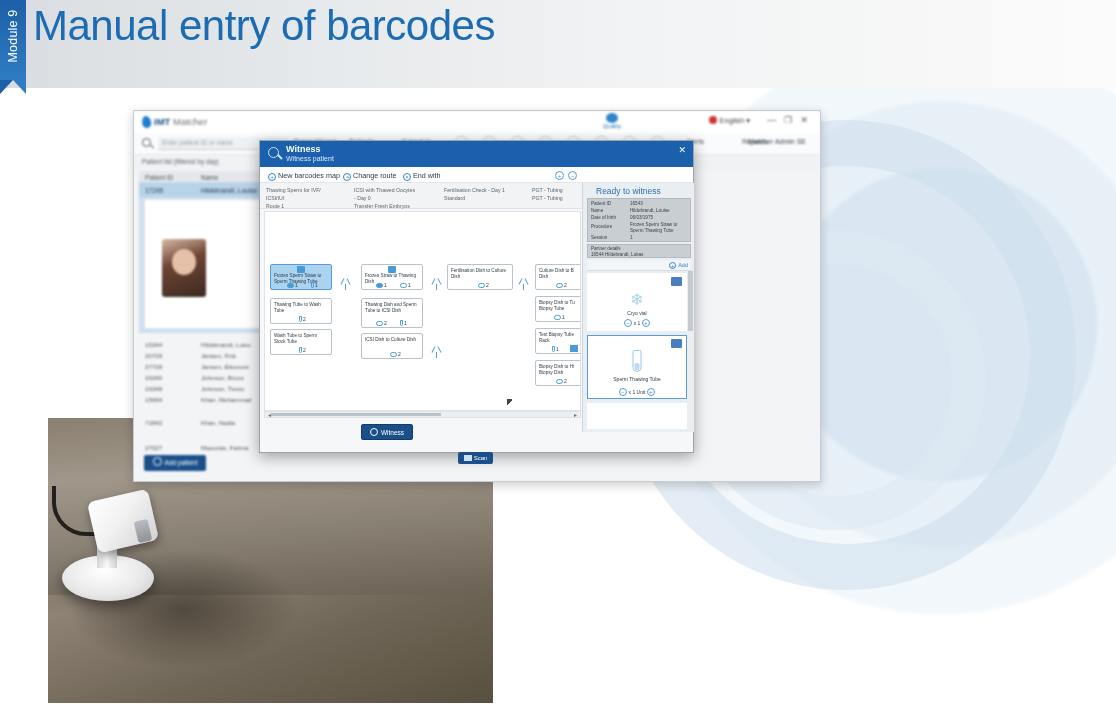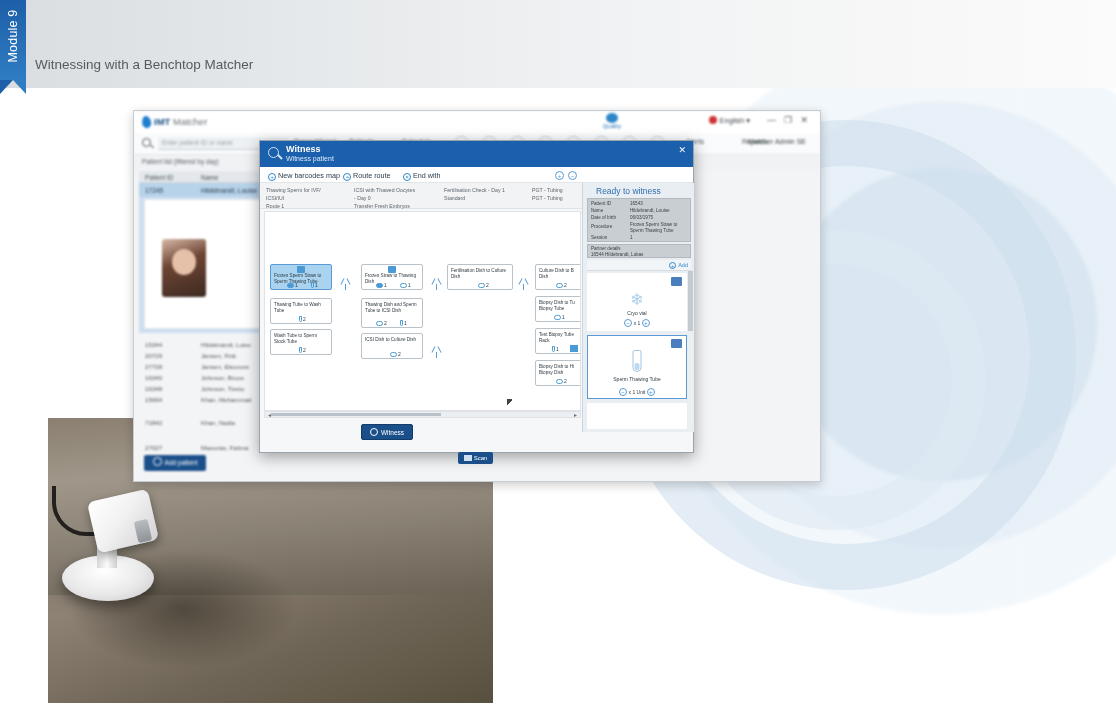--- a/index.html
+++ b/index.html
@@ -220,21 +220,21 @@
 <div class="slide-bg">
   <div class="bg-swirl"></div>
   <div class="bg-swirl2"></div>
   <div class="bg-swirl3"></div>
 </div>
 
 <div class="header">
   <div class="module-tab">
     <div class="txt">Module 9</div>
   </div>
-  <div class="h-sub">Witnessing with a Benchtop Matcher</div>
+  <div class="h-title">Manual entry of barcodes</div>
 </div>
 
 <div class="photo">
   <div class="floor"></div>
   <div class="shadow"></div>
 </div>
 <div class="dev-cable"></div>
 <div class="dev-base"></div>
 <div class="dev-neck"></div>
 <div class="dev-head"></div>
@@ -381,21 +381,21 @@
     <div class="dlg-h1">Witness</div>
     <div class="dlg-h2">Witness patient</div>
     <div class="dlg-close">✕</div>
   </div>
 
   <div class="dlg-toolbar">
     <div class="tb-item" style="left:8px">
       <i class="pl">+</i><span>New barcodes map</span>
     </div>
     <div class="tb-item" style="left:83px">
-      <i class="pl">⌁</i><span>Route route</span>
+      <i class="pl">⌁</i><span>Change route</span>
     </div>
     <div class="tb-item" style="left:143px">
       <i class="pl">×</i><span>End with</span>
     </div>
     <div class="zoom-ic" style="left:295px">+</div>
     <div class="zoom-ic" style="left:308px">−</div>
   </div>
 
   <div class="proc-hdr">
     <div class="proc-col" style="left:6px">

